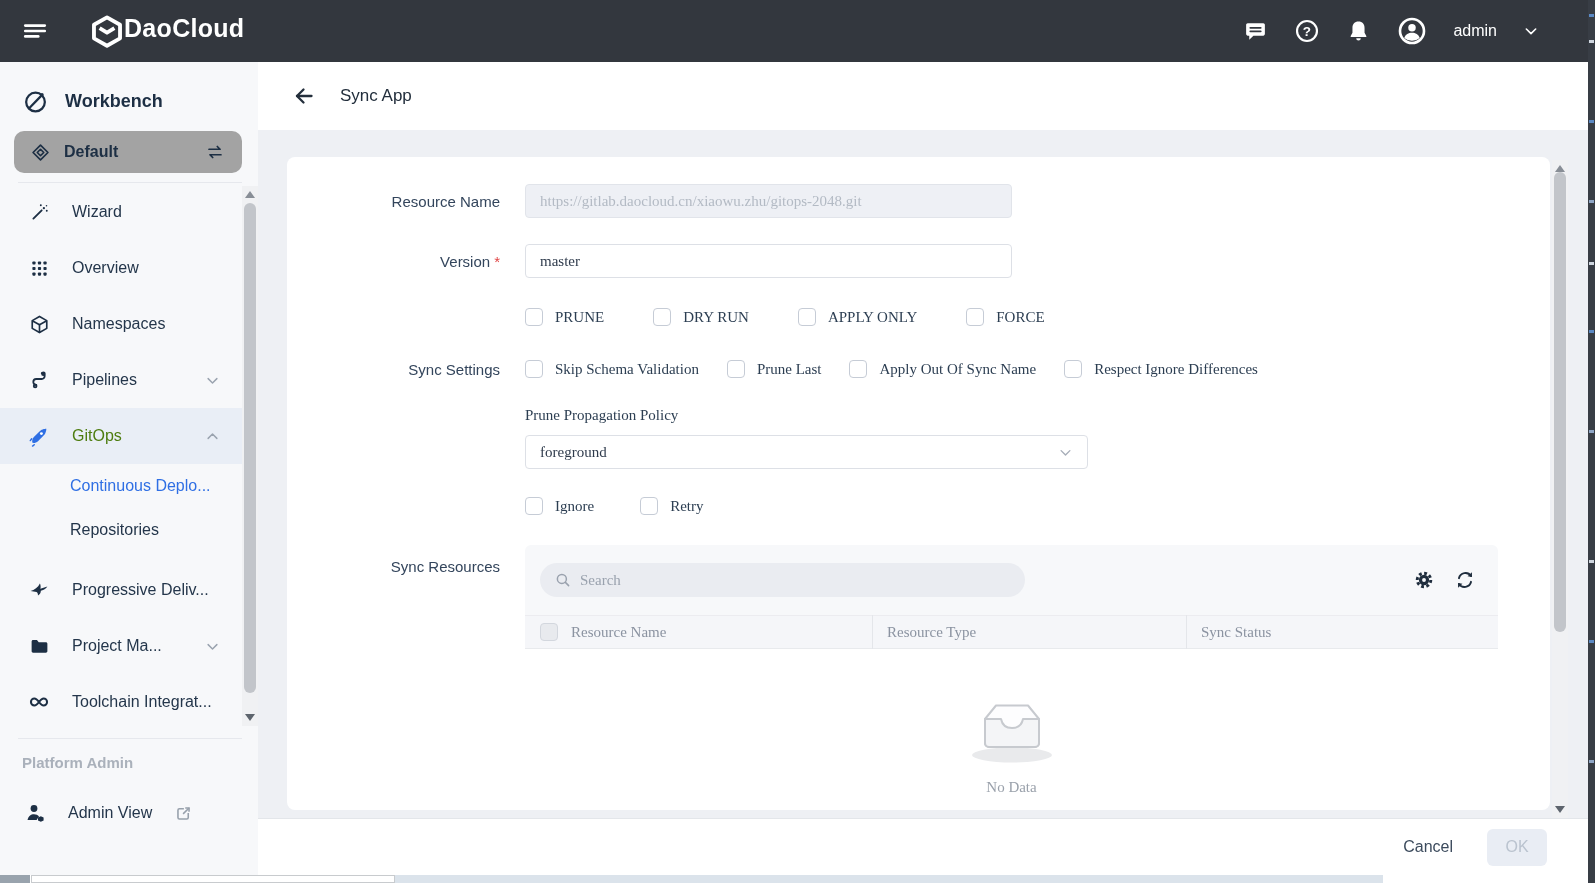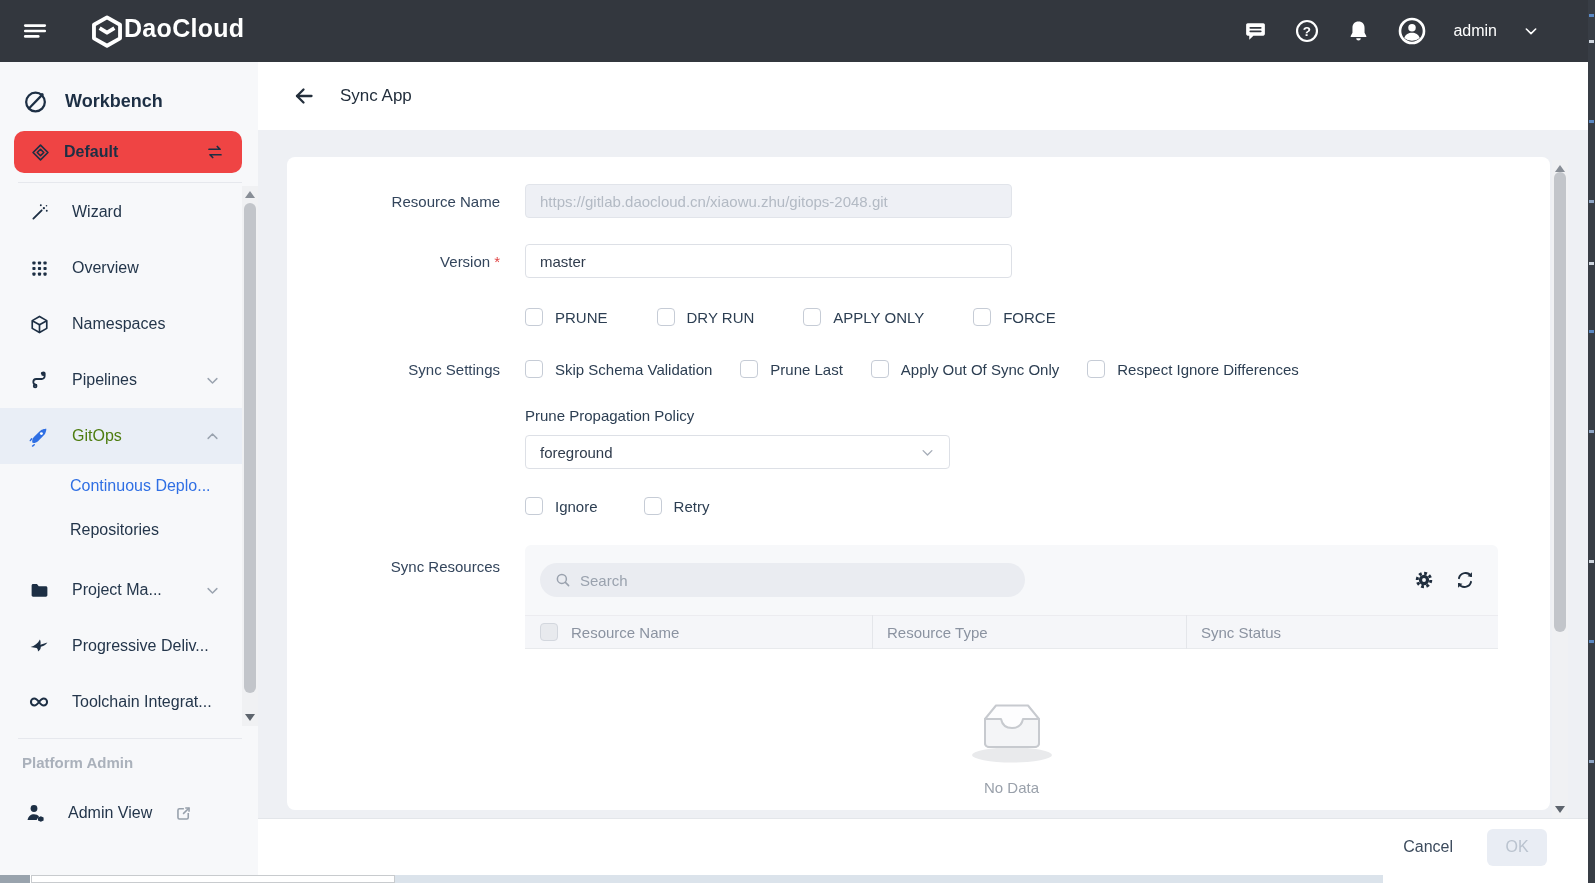--- a/index.html
+++ b/index.html
@@ -16,21 +16,21 @@
   .tb-user { display:flex; align-items:center; gap:26px; cursor:pointer; }
   .tb-user-name { font-size:16px; font-weight:500; }
 
   
   .edge { position:absolute; top:0; right:0; width:7px; height:100%; background:#383d45; z-index:9; }
   .edge i { position:absolute; left:1px; width:5px; height:3px; display:block; }
 
   
   .sidebar { position:absolute; top:62px; left:0; bottom:0; width:258px; background:#f7f8fa; z-index:2; }
   .side-head { margin:26px 0 0 22px; display:flex; align-items:center; gap:16px; color:#1d2f44; font-size:18px; font-weight:700; }
-  .workspace { margin:16px 16px 0 14px; height:42px; background:#ef4444; border-radius:10px; display:flex; align-items:center; padding:0 16px; gap:13px; color:#1d2f44; font-weight:700; font-size:16px; cursor:pointer; }
+  .workspace { margin:16px 16px 0 14px; height:42px; background:#a3a3a3; border-radius:10px; display:flex; align-items:center; padding:0 16px; gap:13px; color:#1d2f44; font-weight:700; font-size:16px; cursor:pointer; }
   .workspace .swap { margin-left:auto; display:flex; cursor:pointer; }
   .side-div { margin:9px 16px 0 18px; border-bottom:1px solid #e6e8ed; }
   .menu { margin-top:1px; }
   .mi { height:56px; display:flex; align-items:center; padding-left:28px; gap:22px; font-size:16px; color:#24364b; font-weight:500; cursor:pointer; margin-right:16px; }
   .mi .mi-ic { width:22px; display:flex; justify-content:center; flex:none; }
   .mi .chev { margin-left:auto; margin-right:22px; display:flex; color:#9aa3af; }
   .mi.active { background:#e9eef6; color:#4d7c0f; margin-right:16px; }
   .mi-sub { height:44px; display:flex; align-items:center; padding-left:70px; font-size:16px; color:#24364b; font-weight:500; cursor:pointer; }
   .mi-sub.active { color:#2f6fe4; }
   .gap10 { height:10px; }
@@ -52,32 +52,32 @@
   .back { display:flex; cursor:pointer; }
   .page-title { font-size:17px; color:#222e3c; font-weight:500; }
 
   .content { position:absolute; top:68px; left:0; right:0; bottom:65px; background:#eef0f4; }
   .card { position:absolute; top:27px; left:29px; width:1263px; bottom:8px; background:#fff; border-radius:8px; padding-top:27px; overflow:hidden; }
 
   .frow { display:flex; align-items:center; }
   .frow.top { align-items:flex-start; }
   .flabel { width:213px; text-align:right; font-size:15px; color:#33455c; flex:none; }
   .flabel .req { color:#e04444; margin-left:4px; }
-  .fbody { margin-left:25px; display:flex; align-items:flex-end; }
+  .fbody { margin-left:25px; display:flex; align-items:flex-end;font-family:Liberation Serif, serif; }
 
   .tinput { width:487px; height:34px; border:1px solid #dde0e6; border-radius:4px; padding:0 14px; font-size:15px; color:#2f3b4c; background:#fff; font-family:inherit; outline:none; }
   .tinput.disabled { background:#eef0f5; color:#b3bac4; border-color:#e1e4ea; }
 
   .cbrow { display:flex; gap:49px; }
   .cb-item { display:flex; align-items:center; gap:12px; font-size:15px; color:#2c3e52; cursor:pointer; }
   .cb { width:18px; height:18px; border:1px solid #c6ccd6; border-radius:4px; background:#fff; flex:none; }
   .cb.dim { background:#e8eaee; border-color:#d3d7de; }
 
   .sub-label { font-size:15px; color:#2c3e52; }
-  .fselect { width:425px; height:34px; border:1px solid #dde0e6; border-radius:4px; display:flex; align-items:center; justify-content:space-between; padding:0 14px; font-size:15px; color:#2f3b4c; background:#fff; cursor:pointer; }
+  .fselect { width:563px; height:34px; border:1px solid #dde0e6; border-radius:4px; display:flex; align-items:center; justify-content:space-between; padding:0 14px; font-size:15px; color:#2f3b4c; background:#fff; cursor:pointer; }
 
   
   .res-panel { width:973px; }
   .res-toolbar { background:#f7f8fa; border-radius:6px 6px 0 0; padding:18px 22px 18px 15px; display:flex; align-items:center; }
   .search-pill { width:485px; height:34px; border-radius:17px; background:#eaecf1; display:flex; align-items:center; padding:0 8px 0 14px; gap:8px; }
   .search-pill input { border:none; background:transparent; outline:none; font-size:15px; color:#3a4656; width:100%; font-family:inherit; }
   .search-pill input::placeholder { color:#9aa2ae; }
   .tool-ics { margin-left:auto; display:flex; align-items:center; gap:19px; }
   .tool-ics > span { display:flex; cursor:pointer; }
   .res-thead { display:flex; align-items:center; background:#f5f6f9; border-top:1px solid #ececf0; border-bottom:1px solid #e8eaed; height:34px; font-size:15px; color:#8b93a1; font-weight:500; }
@@ -284,38 +284,38 @@
     </div>
     <div class="mi-sub active">
       <span>Continuous Deplo...</span>
     </div>
     <div class="mi-sub">
       <span>Repositories</span>
     </div>
     <div class="gap10"></div>
     <div class="mi">
       <span class="mi-ic">
+        <svg width="22" height="22" viewBox="0 0 24 24" fill="#1d2f44">
+            <path d="M2.8 13.2c4.2-1 8.2-4 10.2-8.2.9 1.9 1 4 .5 5.6l7.7-2.3c-2 3-5 4.3-7.2 4.4 0 2-1 4.1-3.1 5.2 0-1.6-.5-3-1.6-3.6l-6.5-1.1z"></path>
+          </svg>
+      </span>
+      <span>Progressive Deliv...</span>
+    </div>
+    <div class="mi">
+      <span class="mi-ic">
         <svg width="21" height="21" viewBox="0 0 24 24" fill="#1d2f44">
             <path d="M3 6.2c0-.9.7-1.7 1.7-1.7h4.4l2 2.5h8.2c.9 0 1.7.8 1.7 1.7v8.6c0 .9-.8 1.7-1.7 1.7H4.7c-1 0-1.7-.8-1.7-1.7V6.2z"></path>
           </svg>
       </span>
       <span>Project Ma...</span>
       <span class="chev">
         <svg width="15" height="15" viewBox="0 0 24 24">
             <polyline points="5,9 12,16 19,9" fill="none" stroke="#9aa3af" stroke-width="2.3" stroke-linecap="round" stroke-linejoin="round"></polyline>
           </svg>
       </span>
-    </div>
-    <div class="mi">
-      <span class="mi-ic">
-        <svg width="22" height="22" viewBox="0 0 24 24" fill="#1d2f44">
-            <path d="M2.8 13.2c4.2-1 8.2-4 10.2-8.2.9 1.9 1 4 .5 5.6l7.7-2.3c-2 3-5 4.3-7.2 4.4 0 2-1 4.1-3.1 5.2 0-1.6-.5-3-1.6-3.6l-6.5-1.1z"></path>
-          </svg>
-      </span>
-      <span>Progressive Deliv...</span>
     </div>
     <div class="mi">
       <span class="mi-ic">
         <svg width="24" height="24" viewBox="0 0 24 24">
             <path d="M7 8.2c2 0 3.4 1.7 5 3.8 1.6 2.1 3 3.8 5 3.8a3.8 3.8 0 0 0 0-7.6c-2 0-3.4 1.7-5 3.8-1.6 2.1-3 3.8-5 3.8a3.8 3.8 0 0 1 0-7.6z" fill="none" stroke="#1d2f44" stroke-width="2.2"></path>
           </svg>
       </span>
       <span>Toolchain Integrat...</span>
     </div>
   </div>
@@ -410,21 +410,21 @@
           <span class="cb-item">
               <span class="cb"></span>
               <span>Skip Schema Validation</span>
             </span>
           <span class="cb-item">
               <span class="cb"></span>
               <span>Prune Last</span>
             </span>
           <span class="cb-item">
               <span class="cb"></span>
-              <span>Apply Out Of Sync Only</span>
+              <span>Apply Out Of Sync Name</span>
             </span>
           <span class="cb-item">
               <span class="cb"></span>
               <span>Respect Ignore Differences</span>
             </span>
         </span>
       </div>
 
       <div class="frow" style="margin-top:29px">
         <span class="flabel"></span>

